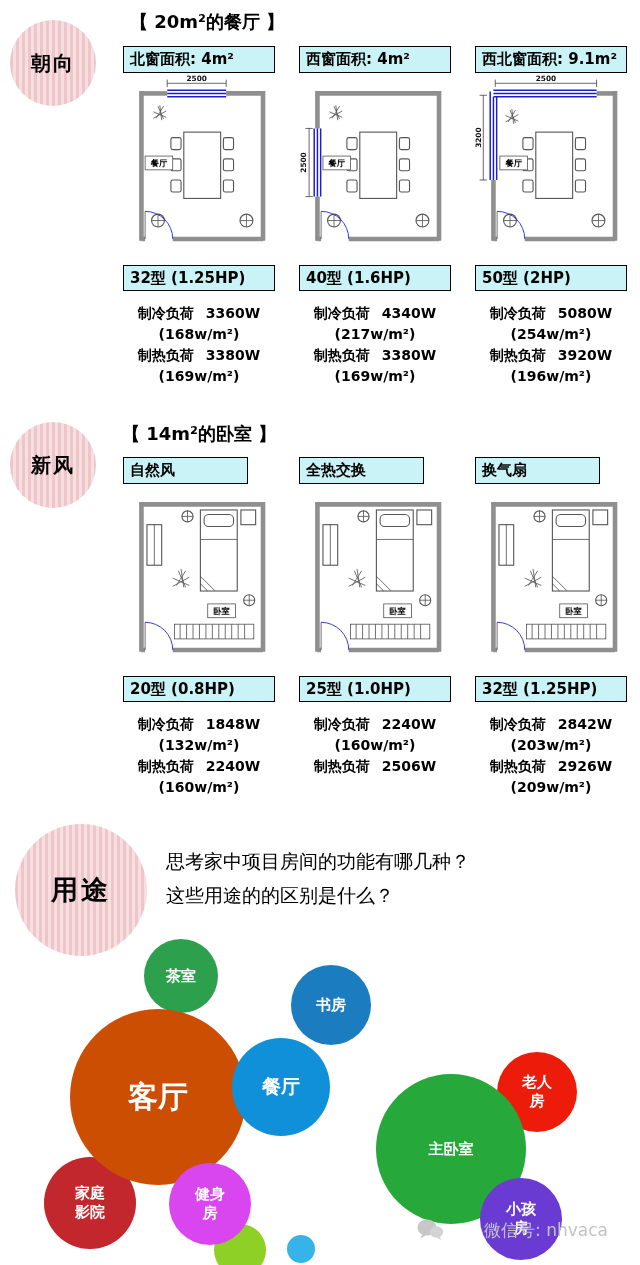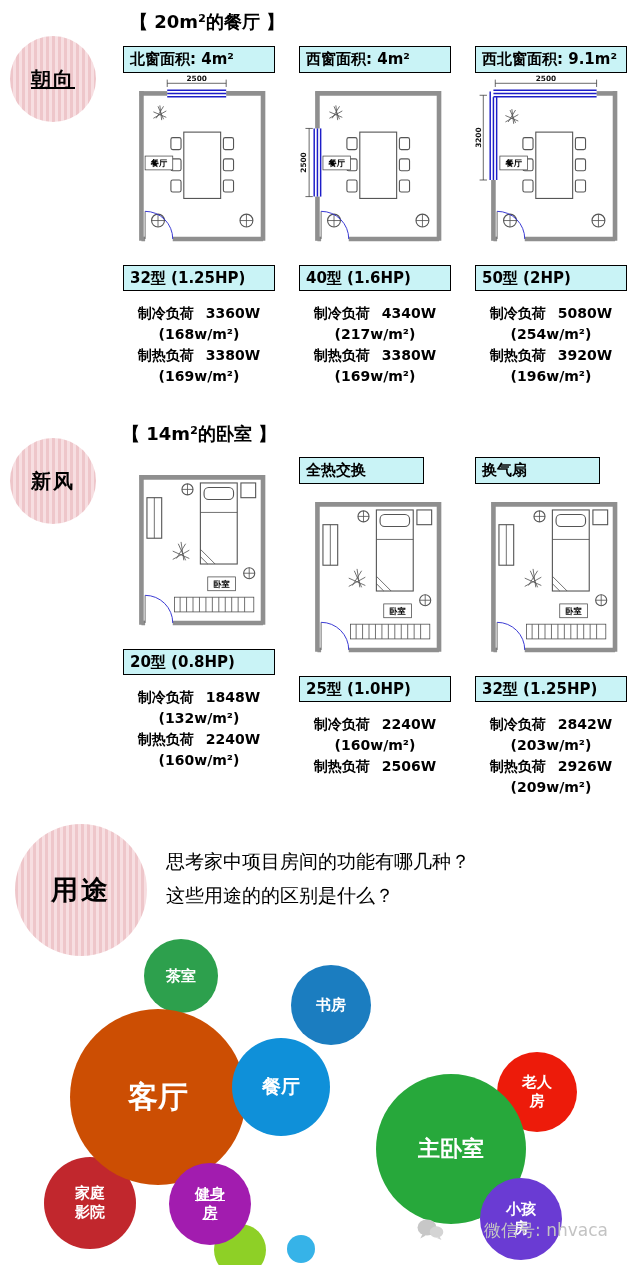--- a/index.html
+++ b/index.html
@@ -61,21 +61,21 @@
 
   .watermark { position:absolute; display:flex; align-items:center; gap:7px;
     color:#c3c3c3; font-size:17px; white-space:nowrap; }
 </style>
 </head>
 <body>
 
 <div id="page">
 
   <div class="section" id="sec1">
-    <div class="badge badge-sm" style="left:10px; top:36px;text-decoration:underline;">朝向</div>
+    <div class="badge badge-sm" style="left:10px; top:20px;">朝向</div>
     <div class="sec-title" style="left:130px; top:10px;">【 20m²的餐厅 】</div>
 
     <div class="columns" style="padding-top:46px;">
 
       <div class="col">
         <div class="cyan-box header-box">北窗面积: 4m²</div>
         <div class="plan">
           <svg class="plan-svg" viewBox="0 0 165 200">
             <g class="dim">
               <line x1="48" y1="9" x2="112" y2="9"></line>
@@ -276,26 +276,27 @@
             <span>3920W</span>
           </div>
           <div class="per">(196w/m²)</div>
         </div>
       </div>
 
     </div>
   </div>
 
   <div class="section" id="sec2">
-    <div class="badge badge-sm" style="left:10px; top:20px;">新风</div>
+    <div class="badge badge-sm" style="left:10px; top:4px;">新风</div>
     <div class="sec-title" style="left:122px; top:4px;">【 14m²的卧室 】</div>
 
     <div class="columns" style="padding-top:39px;">
 
       <div class="col">
+        <div class="cyan-box header-box short">自然风</div>
         <div class="plan">
   <svg class="plan-svg" viewBox="0 0 165 200">
     <g class="wall">
       <line x1="18" y1="20" x2="152" y2="20"></line>
       <line x1="20" y1="17.5" x2="20" y2="180"></line>
       <line x1="152" y1="17.5" x2="152" y2="180"></line>
       <line x1="20" y1="178" x2="24" y2="178"></line>
       <line x1="54" y1="178" x2="152" y2="178"></line>
     </g>
     <g class="furn">
@@ -486,24 +487,24 @@
     </div>
 
     <div id="bubbles">
         <div class="bubble" style="left: 291px; top: 147px; width: 80px; height: 80px; background: rgb(27, 125, 192); font-size: 15px;">书房</div>
         <div class="bubble" style="left: 144px; top: 121px; width: 74px; height: 74px; background: rgb(45, 160, 77); font-size: 15px;">茶室</div>
         <div class="bubble" style="left: 497px; top: 234px; width: 80px; height: 80px; background: rgb(237, 27, 10); font-size: 15px;">老人
 房</div>
         <div class="bubble" style="left: 44px; top: 339px; width: 92px; height: 92px; background: rgb(193, 39, 45); font-size: 15px;">家庭
 影院</div>
         <div class="bubble" style="left: 70px; top: 191px; width: 176px; height: 176px; background: rgb(204, 78, 3); font-size: 30px;">客厅</div>
-        <div class="bubble" style="left: 376px; top: 256px; width: 150px; height: 150px; background: rgb(39, 168, 59); font-size: 22px;">主卧室</div>
+        <div class="bubble" style="left: 376px; top: 256px; width: 150px; height: 150px; background: rgb(39, 168, 59); font-size: 15px;">主卧室</div>
         <div class="bubble" style="left: 232px; top: 220px; width: 98px; height: 98px; background: rgb(15, 144, 217); font-size: 19px;">餐厅</div>
         <div class="bubble" style="left: 214px; top: 406px; width: 52px; height: 52px; background: rgb(142, 208, 38); font-size: 0px;"></div>
-        <div class="bubble" style="left: 169px; top: 345px; width: 82px; height: 82px; background: #a21caf; font-size: 15px; text-decoration: underline;">健身
+        <div class="bubble" style="left: 169px; top: 345px; width: 82px; height: 82px; background: #d946ef; font-size: 15px;">健身
 房</div>
         <div class="bubble" style="left: 480px; top: 360px; width: 82px; height: 82px; background: rgb(106, 59, 211); font-size: 15px;">小孩
 房</div>
         <div class="bubble" style="left: 287px; top: 417px; width: 28px; height: 28px; background: rgb(54, 179, 232); font-size: 0px;"></div>
       </div>
 
     <div class="watermark" style="left:416px; top:400px;gap:40px;">
       <svg width="28" height="24" viewBox="0 0 28 24">
         <ellipse cx="11" cy="9.5" rx="9.5" ry="8" fill="#c7c7c7"></ellipse>
         <path d="M6.5 16 l-2.2 4.4 5.4-2.8z" fill="#c7c7c7"></path>

